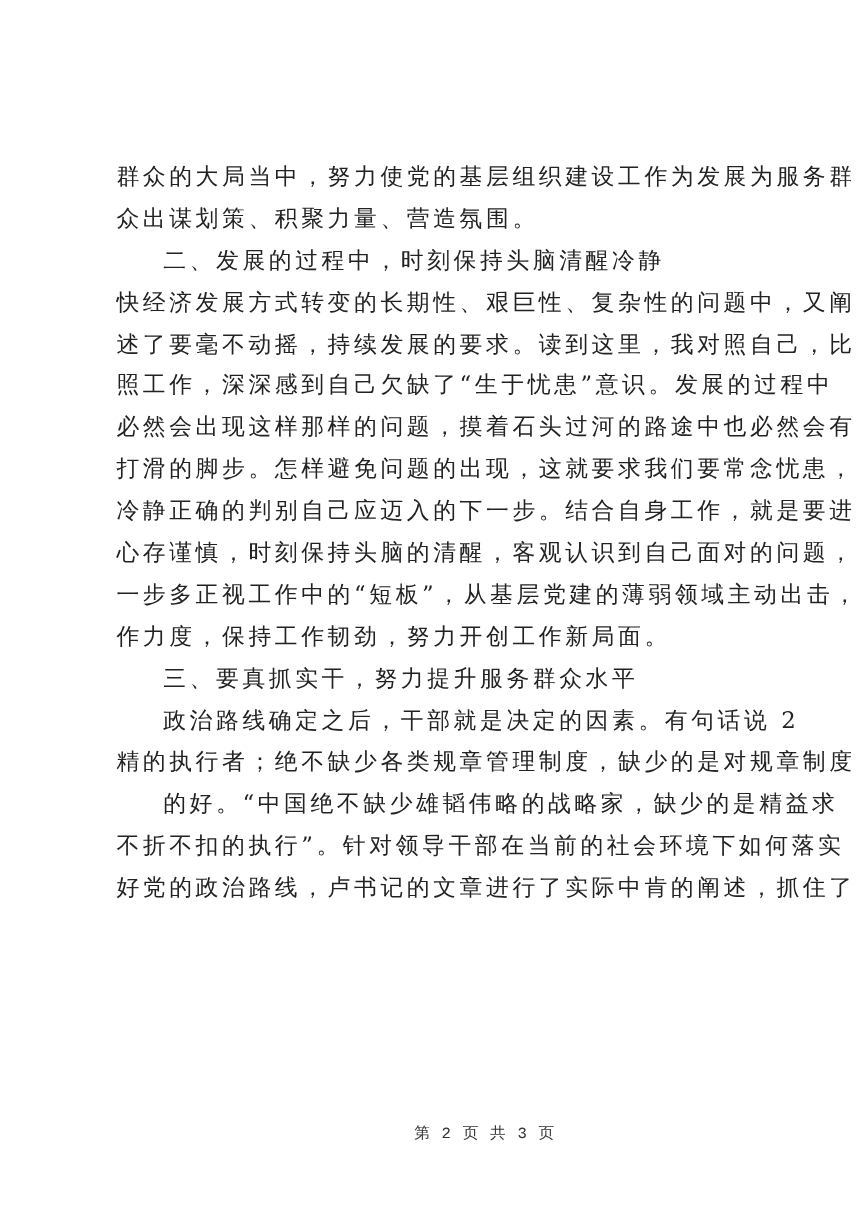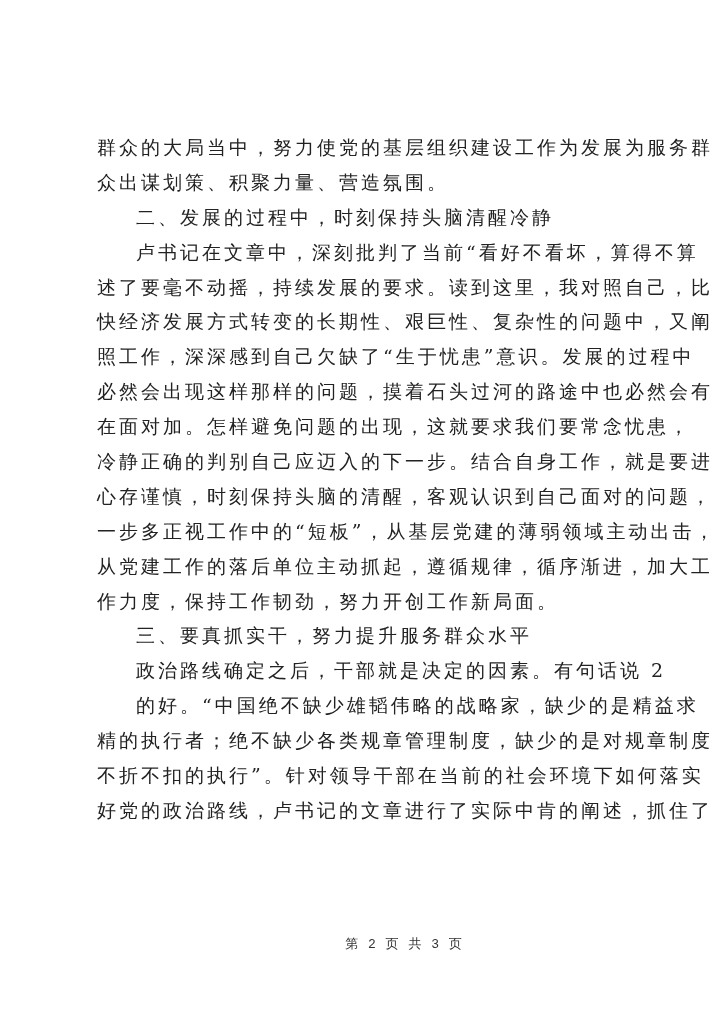--- a/index.html
+++ b/index.html
@@ -20,32 +20,30 @@
     }
   </style>
 </head>
 <body>
 
 <div class="page">
   <div class="text-block">
     <div class="line">群众的大局当中，努力使党的基层组织建设工作为发展为服务群</div>
     <div class="line">众出谋划策、积聚力量、营造氛围。</div>
     <div class="line indent">二、发展的过程中，时刻保持头脑清醒冷静</div>
-    <div class="line indent">卢书记在文章中，深刻批判了当前“看好不看坏，算得不算</div>
+    <div class="line">快经济发展方式转变的长期性、艰巨性、复杂性的问题中，又阐</div>
     <div class="line">述了要毫不动摇，持续发展的要求。读到这里，我对照自己，比</div>
-    <div class="line">快经济发展方式转变的长期性、艰巨性、复杂性的问题中，又阐</div>
     <div class="line">照工作，深深感到自己欠缺了“生于忧患”意识。发展的过程中</div>
     <div class="line">必然会出现这样那样的问题，摸着石头过河的路途中也必然会有</div>
-    <div class="line">在面对加。怎样避免问题的出现，这就要求我们要常念忧患，</div>
+    <div class="line">打滑的脚步。怎样避免问题的出现，这就要求我们要常念忧患，</div>
     <div class="line">冷静正确的判别自己应迈入的下一步。结合自身工作，就是要进</div>
     <div class="line">心存谨慎，时刻保持头脑的清醒，客观认识到自己面对的问题，</div>
     <div class="line">一步多正视工作中的“短板”，从基层党建的薄弱领域主动出击，</div>
-    <div class="line">从党建工作的落后单位主动抓起，遵循规律，循序渐进，加大工</div>
     <div class="line">作力度，保持工作韧劲，努力开创工作新局面。</div>
     <div class="line indent">三、要真抓实干，努力提升服务群众水平</div>
     <div class="line indent">政治路线确定之后，干部就是决定的因素。有句话说 2</div>
+    <div class="line">精的执行者；绝不缺少各类规章管理制度，缺少的是对规章制度</div>
     <div class="line indent">的好。“中国绝不缺少雄韬伟略的战略家，缺少的是精益求</div>
-    <div class="line">精的执行者；绝不缺少各类规章管理制度，缺少的是对规章制度</div>
     <div class="line">不折不扣的执行”。针对领导干部在当前的社会环境下如何落实</div>
     <div class="line">好党的政治路线，卢书记的文章进行了实际中肯的阐述，抓住了</div>
   </div>
   <div class="footer">第 2 页  共 3 页</div>
 </div>
 
 </body></html>

